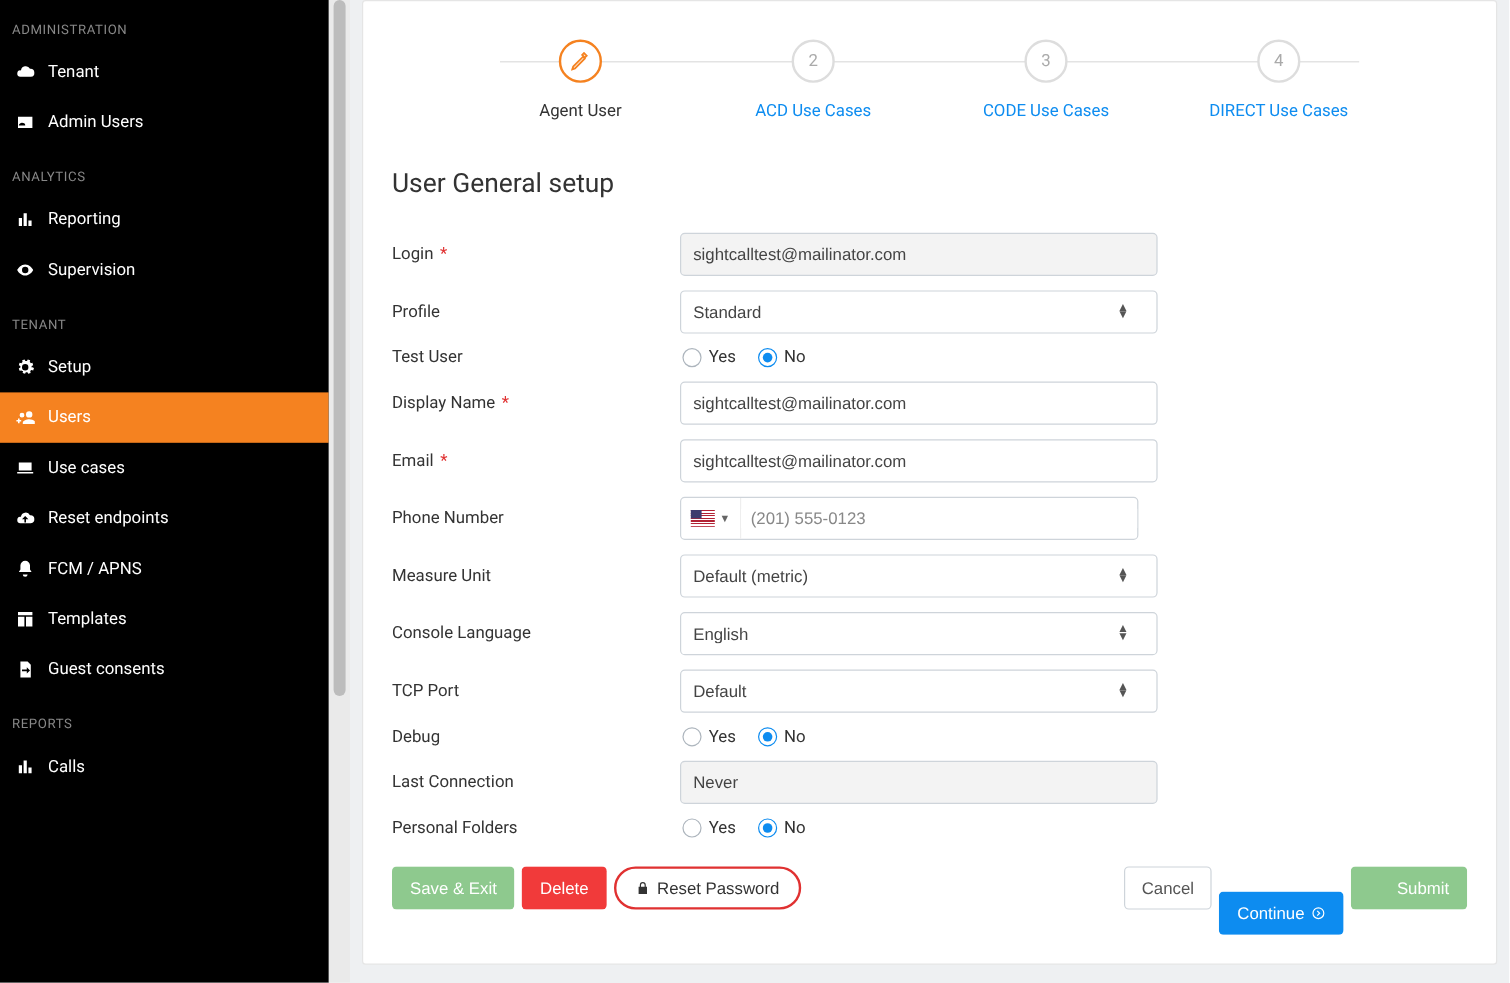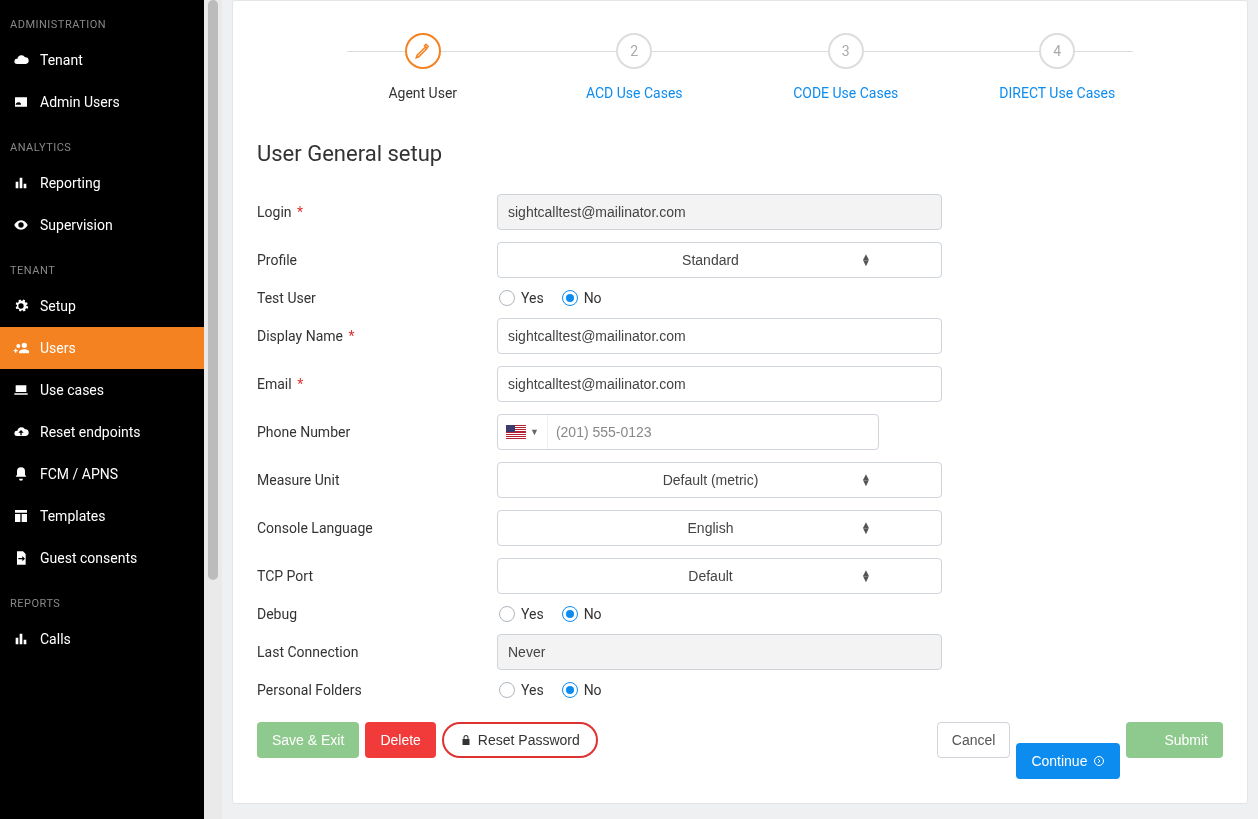--- a/index.html
+++ b/index.html
@@ -9,21 +9,21 @@
     font-size: 14px;
     color: #333;
     background: #f5f5f5;
     display: flex;
     width: 1258px;
     height: 819px;
     overflow: hidden;
   }
   
   .sidebar {
-    width: 204px;
+    width: 274px;
     background: #000;
     color: #fff;
     overflow-y: auto;
     flex-shrink: 0;
   }
   .sidebar-section-label {
     padding: 18px 10px 8px 10px;
     color: #888;
     font-size: 11px;
     letter-spacing: 0.5px;
@@ -140,36 +140,35 @@
   }
   .form-label {
     width: 240px;
     text-align: left;
     padding-right: 16px;
     font-size: 14px;
     color: #333;
   }
   .req { color: #e03131; margin-left: 2px; }
   .form-control, .form-select {
-    width: 445px;
+    width: 398px;
     height: 36px;
     border: 1px solid #ced4da;
     border-radius: 4px;
     padding: 0 10px;
     font-size: 14px;
     color: #444;
     background: #fff;
   }
   .form-control[readonly] { background: #f3f3f3; }
   .form-select {
     appearance: none;
     padding-right: 28px;
     background: #fff;
     position: relative;
-    text-align: center;
   }
   .select-wrap { position: relative; width: 382px; }
   .select-caret {
     position: absolute;
     right: 8px;
     top: 50%;
     transform: translateY(-50%);
     pointer-events: none;
     font-size: 10px;
     color: #555;

